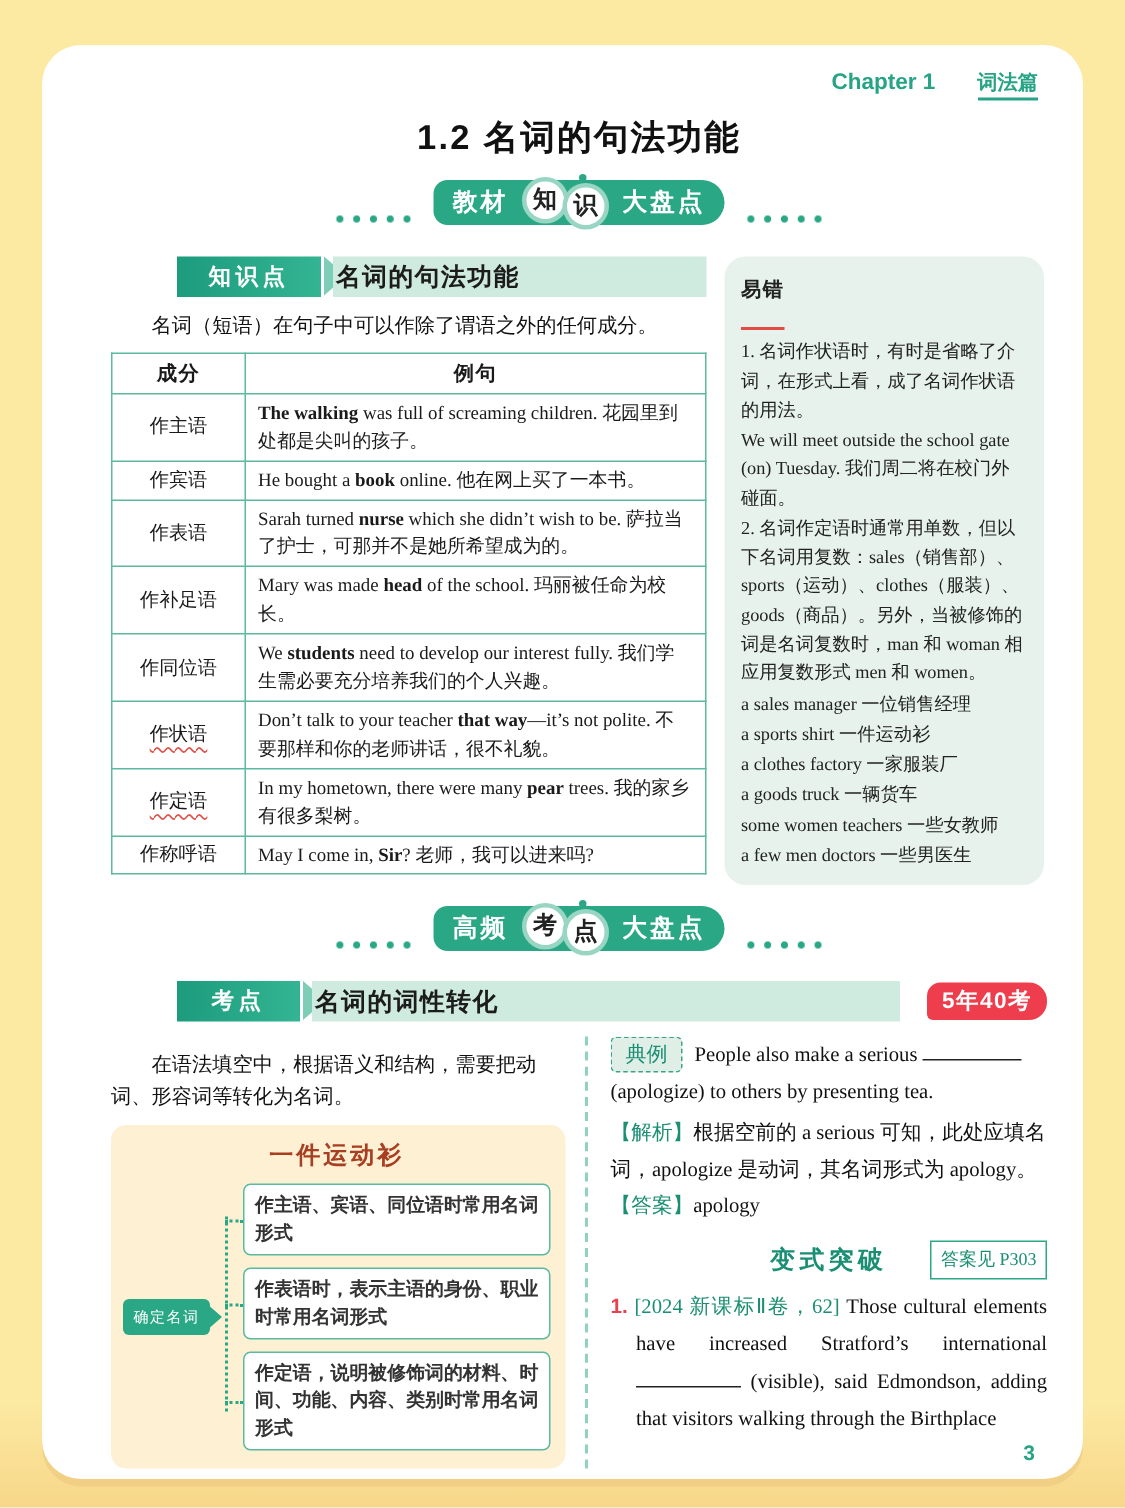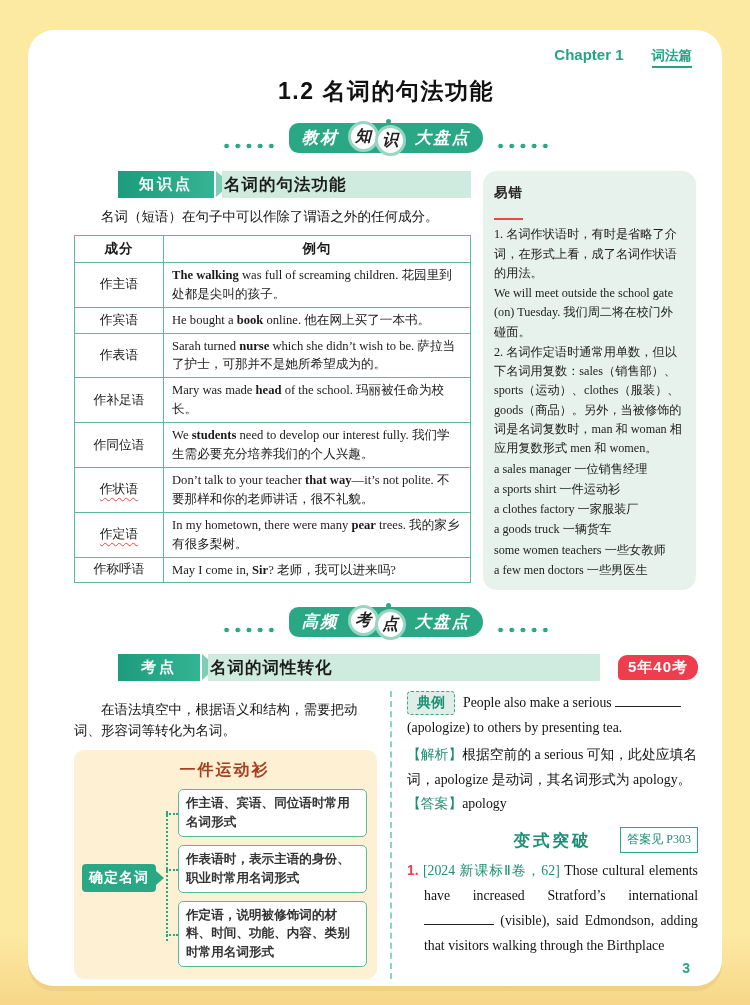--- a/index.html
+++ b/index.html
@@ -15,21 +15,21 @@
   }
   .content { padding:10px 24px 0 46px; }
 
   
   .chapter-row { position:absolute; top:16px; right:30px; display:flex; gap:28px; align-items:baseline;
     color:#27a385; font-weight:bold; font-size:15px; }
   .chapter-tag { font-size:13.5px; border-bottom:2px solid #27a385; padding-bottom:1px; }
   .page-title { text-align:center; margin-top:36px; font-size:23px; font-weight:bold; letter-spacing:1.5px; color:#111; }
 
   
-  .banner { display:flex; justify-content:center; align-items:center; gap:12px; margin-top:13px; height:36px;font-style:italic; }
+  .banner { display:flex; justify-content:center; align-items:flex-start; gap:12px; margin-top:13px; height:36px; }
   .dots { width:56px; height:6px; align-self:center; margin-top:16px;
     background-image:radial-gradient(circle,#2aa886 2.2px,transparent 2.6px);
     background-size:11.2px 6px; background-repeat:repeat-x; }
   .pill { position:relative; display:flex; align-items:center; background:#2aa886;
     border-radius:10px 16px 16px 10px; height:30px; padding:0 13px; color:#fff;
     font-weight:bold; font-size:16.5px; letter-spacing:2px; }
   .pill .circ { width:31px; height:31px; box-sizing:border-box; background:#fff;
     border:3px solid #98d5c2; border-radius:50%; color:#222; display:flex; align-items:center;
     justify-content:center; font-size:16px; font-weight:bold; letter-spacing:0; z-index:1; }
   .pill .c1 { margin-left:9px; margin-right:-2px; transform:translateY(-2px); }
@@ -75,35 +75,35 @@
   .sec2-head .sec-badge { width:82px; }
   .sec2-body { display:flex; margin-top:10px; }
   .d-left { width:303px; }
   .d-right { flex:1; margin-left:13px; border-left:2px dashed #8fd2bd; padding-left:15px;
     font-family:"Liberation Serif", serif; font-size:13.8px; line-height:1.8; color:#111; }
 
   
   .secret { margin-top:8px; background:#fdf0d3; border-radius:10px; padding:10px 10px 12px 8px; }
   .secret-title { text-align:center; font-weight:bold; font-size:16px; color:#a83f22; letter-spacing:2px; }
   .map { display:flex; align-items:center; margin-top:8px; }
-  .node { position:relative; flex-shrink:0; background:#2aa886; color:#fff; font-weight:bold;
-    font-size:14px; padding:5px 7px; border-radius:4px; letter-spacing:1px; }
+  .node { position:relative; flex-shrink:0; background:#2aa886; color:#fff; font-weight:normal;
+    font-size:10px; padding:5px 7px; border-radius:4px; letter-spacing:1px; }
   .node::after { content:''; position:absolute; right:-8px; top:50%; transform:translateY(-50%);
     border-left:8px solid #2aa886; border-top:7px solid transparent; border-bottom:7px solid transparent; }
   .branches { margin-left:22px; flex:1; position:relative; display:flex; flex-direction:column; gap:8px; }
   .branches::before { content:''; position:absolute; left:-12px; top:22px; bottom:26px;
     border-left:2px dotted #2aa886; }
   .branch { position:relative; background:#fff; border:1.6px solid #5ab99e; border-radius:5px;
     padding:4px 7px; font-size:12.6px; font-weight:bold; color:#333; line-height:1.5; }
   .branch::before { content:''; position:absolute; left:-13px; top:50%; width:12px;
     border-top:2px dotted #2aa886; }
 
   
   .ex-badge { display:inline-block; background:#dfeee7; border:1.6px dashed #39a388; color:#1b8f73;
-    font-family:"Liberation Sans", sans-serif; font-weight:bold; font-size:14px; padding:0 9px;
+    font-family:"Liberation Sans", sans-serif; font-weight:normal; font-size:14px; padding:0 9px;
     border-radius:4px; margin-right:8px; line-height:1.55; }
   .blank { display:inline-block; width:66px; height:0.95em; border-bottom:1.4px solid #222; }
   .blank.w70 { width:70px; }
   .label-teal { color:#1b8f73; }
   .ana { margin-top:2px; }
   .variation-row { position:relative; margin:9px 0 7px; height:26px; }
   .var-title { position:absolute; left:0; right:0; text-align:center; color:#1b8f73; font-weight:bold;
     font-size:16.5px; font-family:"Liberation Sans", sans-serif; letter-spacing:3px; }
   .ans-ref { position:absolute; right:0; top:1px; border:1.2px solid #2aa886; color:#1b8f73;
     font-size:12px; padding:1px 6px; background:#fff; }

